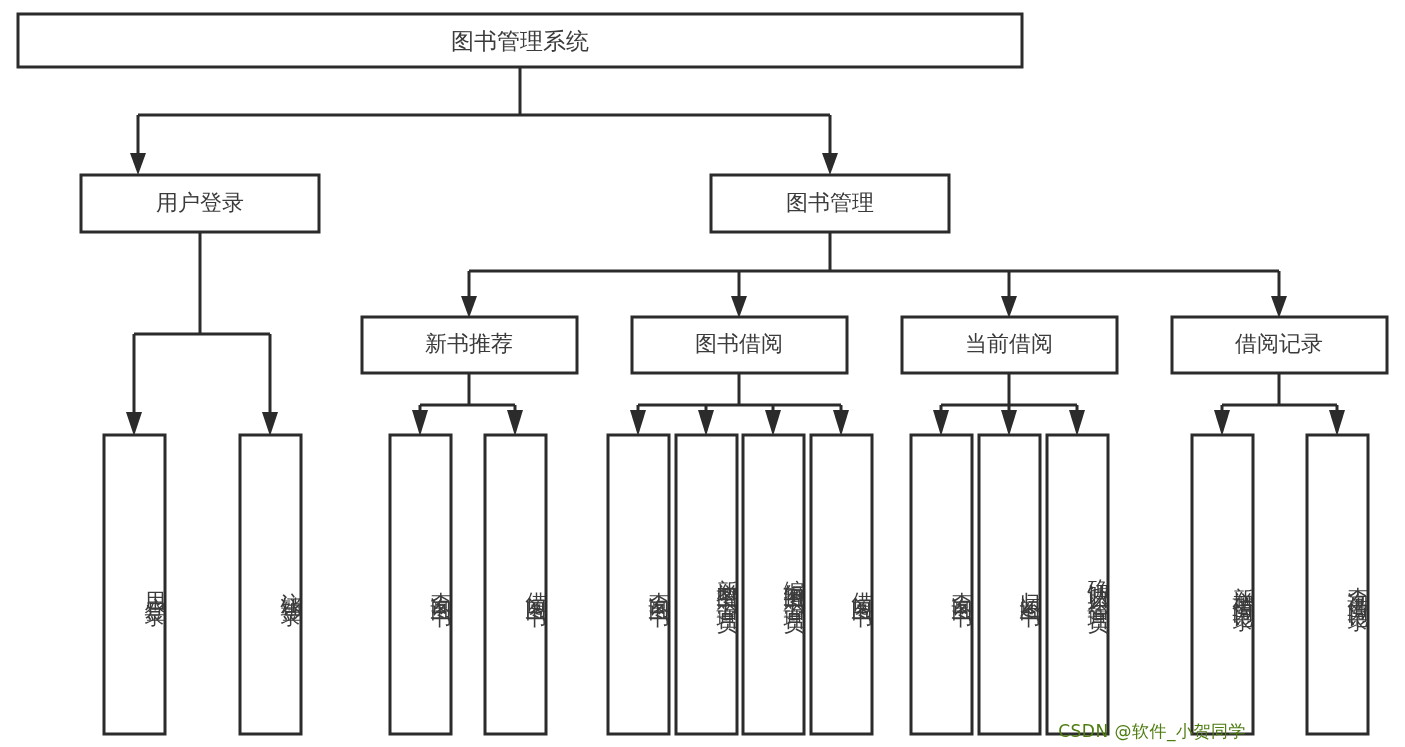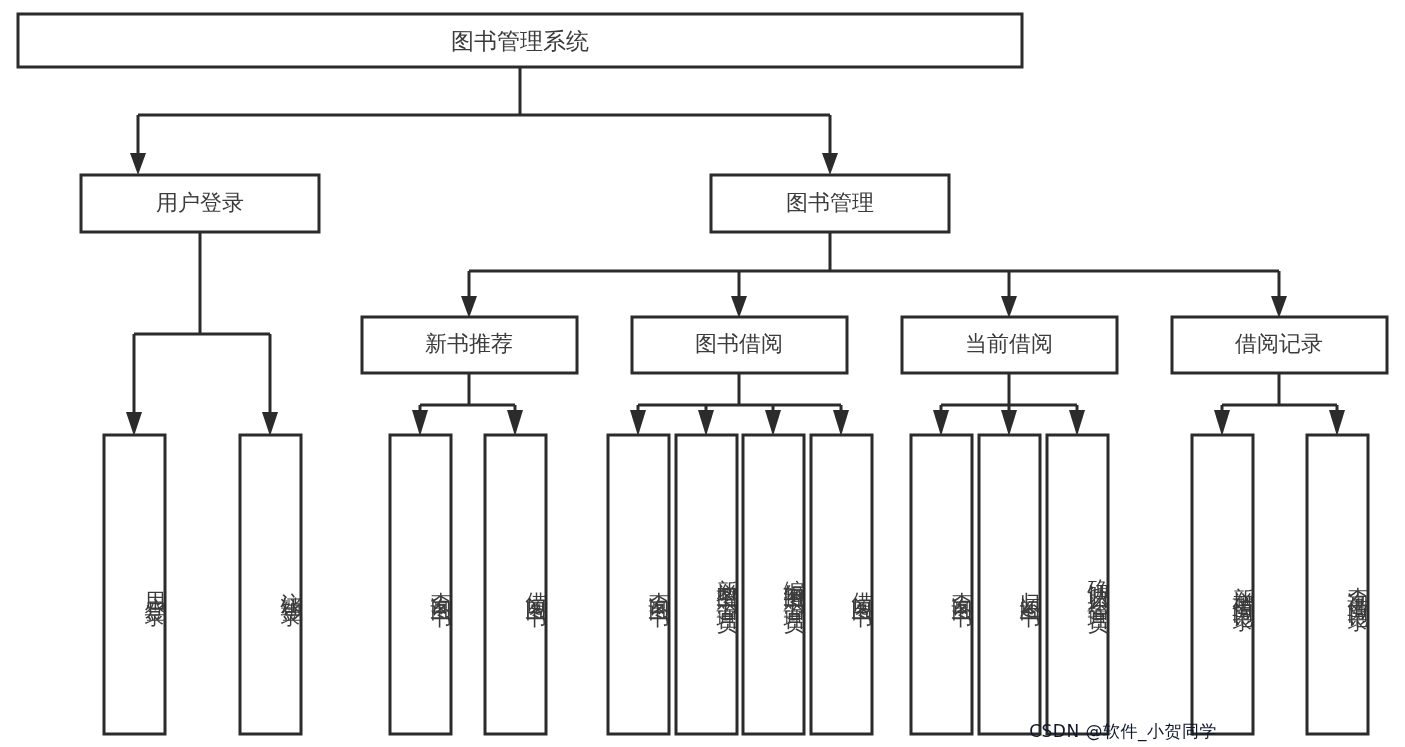--- a/index.html
+++ b/index.html
@@ -1,21 +1,21 @@
 <!DOCTYPE html>
 <html><head>
 <meta charset="utf-8">
 <title>图书管理系统 功能结构图</title>
 <style>
   html,body{margin:0;padding:0;background:#ffffff;}
   body{
     width:1405px;height:747px;overflow:hidden;
     font-family:"Liberation Sans","DejaVu Sans",sans-serif;
   }
-  #diagram-root{position:relative;width:1225px;height:747px;background:#ffffff;}
+  #diagram-root{position:relative;width:1225px;height:747px;background:#ffffff;padding-left:29px;}
   svg#tree-svg{position:absolute;left:0;top:0;width:1405px;height:747px;}
   .node-box{fill:#ffffff;stroke:#2b2b2b;stroke-width:3;}
   .edge{stroke:#2b2b2b;stroke-width:3;fill:none;}
   .arrow-head{fill:#2b2b2b;stroke:none;}
   .node-label{
     font-family:"DejaVu Sans","Liberation Sans",sans-serif;
     fill:#3b3b3b;font-size:22px;text-anchor:middle;dominant-baseline:middle;
   }
   .node-label-root{font-size:23px;}
   
@@ -27,21 +27,21 @@
     text-orientation:upright;
     letter-spacing:5px;
     line-height:1;
     white-space:nowrap;
     text-align:center;
     pointer-events:none;
   }
   .watermark{
     position:absolute;right:8px;bottom:4px;
     font-family:"DejaVu Sans","Liberation Sans",sans-serif;
-    font-size:17px;color:#0f172a;white-space:nowrap;letter-spacing:0.5px;
+    font-size:17px;color:#4d7c0f;white-space:nowrap;letter-spacing:0.5px;
   }
 </style>
 </head>
 <body>
 
 <div id="diagram-root">
 
   <svg id="tree-svg" viewBox="0 0 1405 747" xmlns="http://www.w3.org/2000/svg">
     <defs></defs>
 

